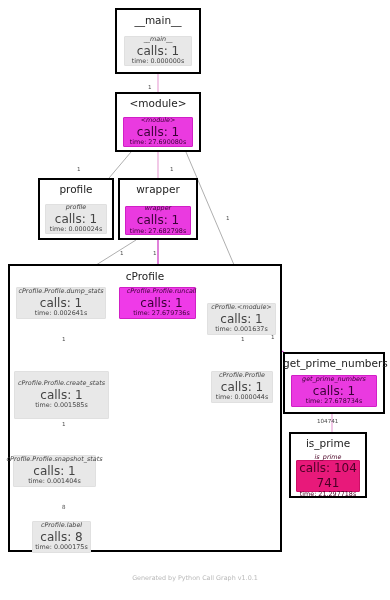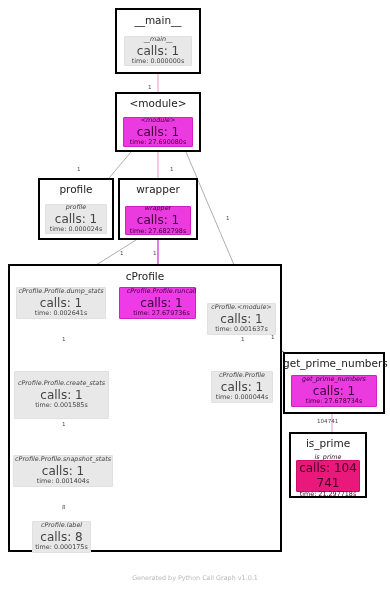--- a/index.html
+++ b/index.html
@@ -144,21 +144,21 @@
   <span class="n-calls">calls: 1</span>
   <span class="n-time">time: 0.001585s</span>
 </div>
 
 <div class="node grey" style="left:211px;top:371px;width:62px;height:32px;justify-content:space-between;">
   <span class="n-name">cProfile.Profile</span>
   <span class="n-calls">calls: 1</span>
   <span class="n-time">time: 0.000044s</span>
 </div>
 
-<div class="node grey" style="left:13px;top:455px;width:100px;height:32px;">
+<div class="node grey" style="left:13px;top:455px;width:83px;height:32px;">
   <span class="n-name">cProfile.Profile.snapshot_stats</span>
   <span class="n-calls">calls: 1</span>
   <span class="n-time">time: 0.001404s</span>
 </div>
 
 <div class="node grey" style="left:32px;top:521px;width:59px;height:32px;">
   <span class="n-name">cProfile.label</span>
   <span class="n-calls">calls: 8</span>
   <span class="n-time">time: 0.000175s</span>
 </div>

